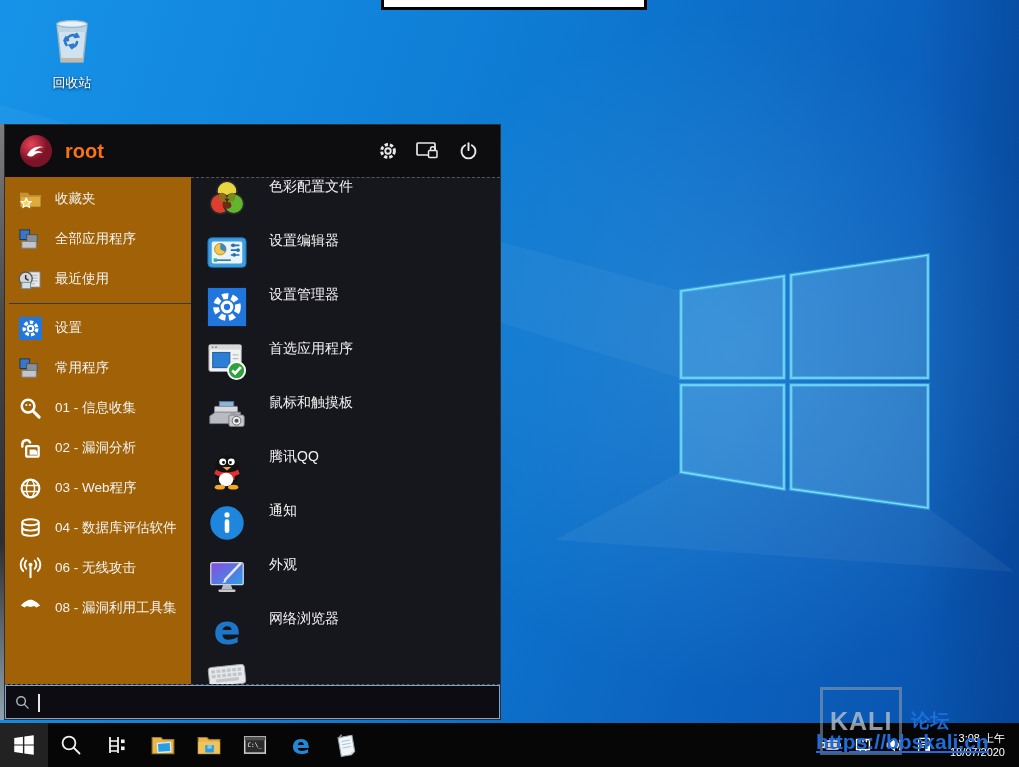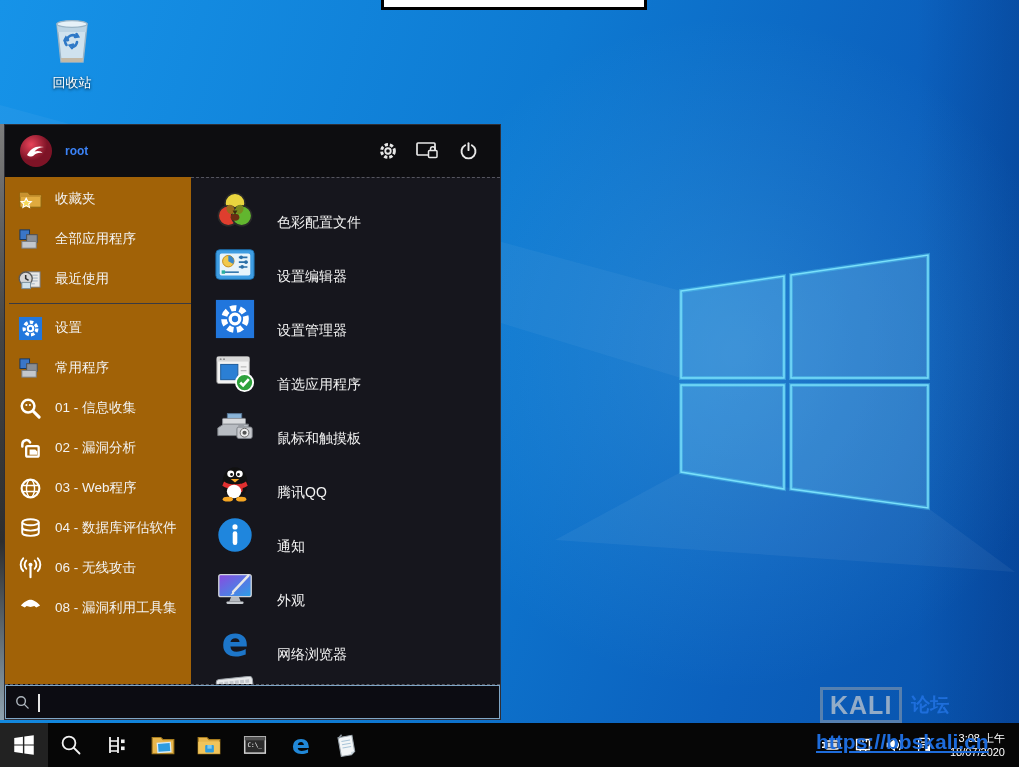--- a/index.html
+++ b/index.html
@@ -22,31 +22,31 @@
     background:linear-gradient(#7d7d7d,#454545 35%,#2e2e2e 70%,#8fa3b0);}
 
   .desk-icon{position:absolute;left:32px;top:16px;width:80px;text-align:center;cursor:default}
   .desk-icon svg{margin:0 auto}
   .desk-label{margin-top:8px;font-size:13px;color:#fff;text-shadow:0 1px 3px rgba(0,0,0,.9)}
 
   
   .start-menu{position:absolute;left:4px;top:124px;width:497px;height:596px;display:flex;
     flex-direction:column;background:#0d0d10;border:1px solid #2e2e36;}
   .sm-header{height:52px;flex:0 0 52px;display:flex;align-items:center;padding:0 14px;gap:12px;}
-  .uname{font-size:12px;font-weight:bold;color:#3b82f6}
+  .uname{font-size:20px;font-weight:bold;color:#f97316}
   .hbtns{margin-left:auto;display:flex;gap:12px;align-items:center;padding-right:4px}
   .hbtn{width:28px;height:26px;display:flex;align-items:center;justify-content:center;cursor:pointer}
   .sm-body{flex:1;display:flex;overflow:hidden;border-bottom:1px dashed #55555f}
   .sm-left{width:186px;background:#a16207;padding-top:2px}
   .li{height:40px;display:flex;align-items:center;gap:12px;padding-left:12px;color:#f2f2f2;
     font-size:13.5px;white-space:nowrap;cursor:pointer}
   .li .ic{width:26px;flex:0 0 26px;display:flex;justify-content:center}
   .lsep{height:1px;background:#3a3a42;margin:4px 0 4px 4px}
   .sm-right{flex:1;background:#16161d;border-top:1px dashed #55555f}
-  .ri{height:54px;display:flex;align-items:flex-end;gap:20px;padding-left:22px;color:#f2f2f2;
+  .ri{height:54px;display:flex;align-items:flex-start;gap:20px;padding-left:14px;color:#f2f2f2;
     font-size:14px;white-space:nowrap;cursor:pointer}
   .ri .ic{width:44px;flex:0 0 44px;display:flex;justify-content:center}
   .sm-search{height:34px;flex:0 0 34px;background:#0c0c12;border:1px solid #7fa6c6;
     display:flex;align-items:center;gap:8px;padding:0 9px}
   .sm-search input{flex:1;background:transparent;border:none;outline:none;color:#e8e8e8;
     font-size:14px;font-family:"Liberation Sans",sans-serif}
   .caret{width:2px;height:18px;background:#e6e6e6;position:absolute;left:32px;top:8px}
   .sm-search{position:relative}
 
   
@@ -54,21 +54,21 @@
     display:flex;align-items:center;z-index:5}
   .tb-btn{width:46px;height:44px;display:flex;align-items:center;justify-content:center;cursor:pointer}
   .tb-btn.start{width:48px;background:#222}
   .tray{margin-left:auto;display:flex;gap:9px;padding-right:14px}
   .tray .ti{display:flex;align-items:center;justify-content:center;cursor:pointer}
   .clock{font-size:11px;color:#fff;text-align:right;line-height:1.3;cursor:pointer;min-width:62px}
 
   
   .wm-kali{position:absolute;left:820px;top:687px;z-index:9;display:flex;gap:9px;align-items:center;pointer-events:none}
   .wm-kali-box{border:3px solid rgba(150,160,172,.55);color:rgba(185,195,205,.78);font-size:25px;
-    font-weight:bold;padding:0 7px;letter-spacing:1px;line-height:1.2}
+    font-weight:bold;padding:16px 7px;letter-spacing:1px;line-height:1.2}
   .wm-forum{color:#2071e0;font-size:19px;font-weight:bold;opacity:.92}
   .wm-url{position:absolute;left:816px;top:730px;z-index:9;color:#1e6cdb;font-size:21px;
     font-weight:bold;text-decoration:underline;pointer-events:none;white-space:nowrap}
 </style>
 </head>
 <body>
 
 <div class="screen">
 
   <svg class="winlogo" width="1019" height="767" viewBox="0 0 1019 767">

